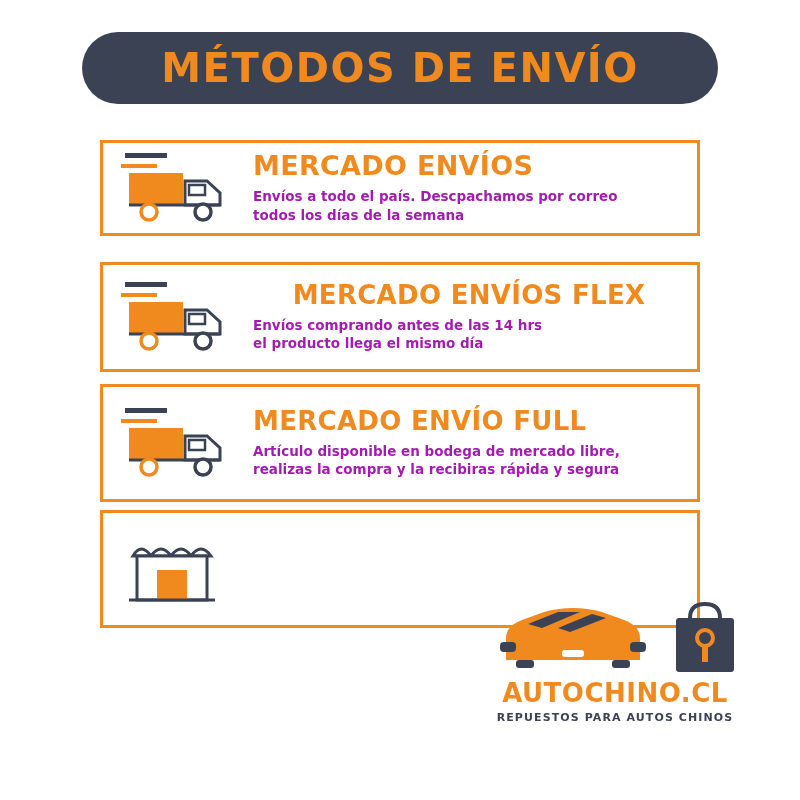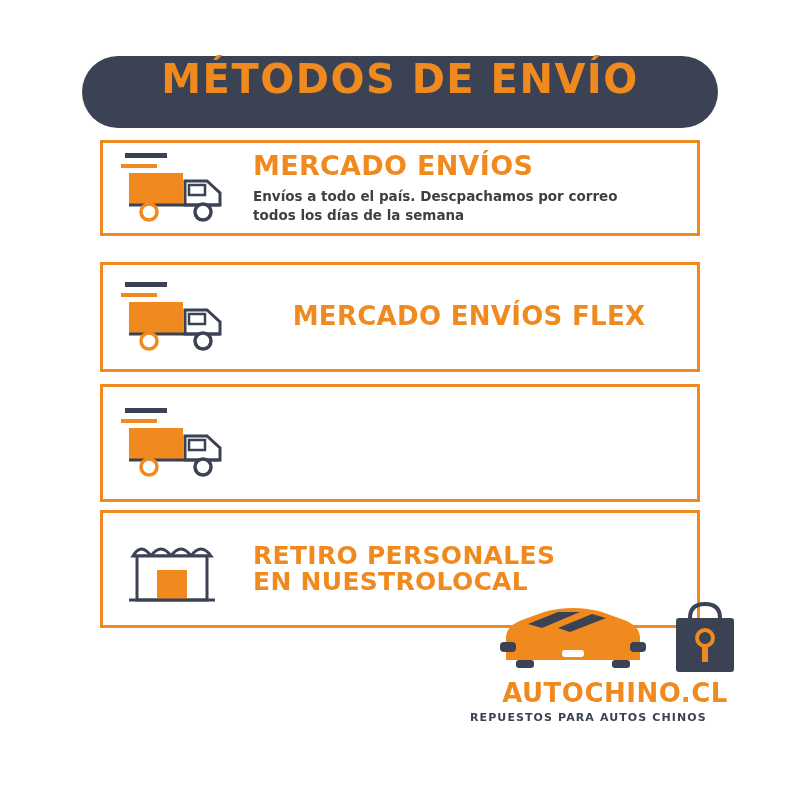--- a/index.html
+++ b/index.html
@@ -17,26 +17,27 @@
     position: relative;
     width: 800px;
     height: 800px;
     box-sizing: border-box;
   }
 
   
   .header-banner {
     position: absolute;
     left: 82px;
-    top: 56px;
+    top: 32px;
     width: 636px;
     height: 72px;
     background: #3b4254;
     border-radius: 36px;
     display: flex;
+    align-items: center;
     justify-content: center;
   }
   .header-title {
     color: #f08a1e;
     font-size: 40px;
     font-weight: bold;
     letter-spacing: 1.5px;
     font-family: "DejaVu Sans", sans-serif;
     white-space: nowrap;
   }
@@ -74,21 +75,21 @@
     font-family: "DejaVu Sans", sans-serif;
     line-height: 1.05;
     letter-spacing: 0.3px;
   }
   #card-0 .card-heading { font-size: 27px; }
   #card-1 .card-heading { font-size: 26px; text-align: center; }
   #card-2 .card-heading { font-size: 26px; }
   #card-3 .card-heading { font-size: 25px; }
 
   .card-desc {
-    color: #404040;
+    color: #a21caf;
     font-weight: bold;
     font-size: 13.5px;
     line-height: 1.35;
     margin-top: 7px;
     font-family: "DejaVu Sans", sans-serif;
     white-space: pre-line;
   }
 
   
   .footer-logo {
@@ -109,20 +110,21 @@
   .brand-name {
     text-align: center;
     color: #f08a1e;
     font-size: 26px;
     font-weight: bold;
     font-family: "DejaVu Sans", sans-serif;
     letter-spacing: 0.5px;
     margin-top: 2px;
   }
   .brand-tagline {
+    text-align: center;
     color: #3b4254;
     font-size: 11px;
     font-weight: bold;
     letter-spacing: 1.1px;
     font-family: "DejaVu Sans", sans-serif;
     margin-top: 3px;
   }
 </style>
 </head>
 <body>
@@ -161,50 +163,55 @@
         <rect x="10" y="22" width="54" height="32" fill="#f08a1e"></rect>
         <path d="M66 30 L88 30 L101 42 L101 54 L66 54 Z" fill="#ffffff" stroke="#3b4254" stroke-width="3"></path>
         <rect x="70" y="34" width="16" height="10" fill="#ffffff" stroke="#3b4254" stroke-width="2.5"></rect>
         <line x1="10" y1="54" x2="101" y2="54" stroke="#3b4254" stroke-width="3"></line>
         <circle cx="30" cy="61" r="8" fill="#ffffff" stroke="#f08a1e" stroke-width="3.5"></circle>
         <circle cx="84" cy="61" r="8" fill="#ffffff" stroke="#3b4254" stroke-width="3.5"></circle>
       </svg>
     </div>
     <div class="card-text">
       <div class="card-heading">MERCADO ENVÍOS FLEX</div>
+      <div class="card-desc">Envíos comprando antes de las 14 hrs
+el producto llega el mismo día</div>
     </div>
   </div>
 
   <div class="card" id="card-2">
     <div class="card-icon">
       <svg width="118" height="74" viewBox="0 0 118 74" xmlns="http://www.w3.org/2000/svg">
         <rect x="6" y="2" width="42" height="5" fill="#3b4254"></rect>
         <rect x="2" y="13" width="36" height="4" fill="#f08a1e"></rect>
         <rect x="10" y="22" width="54" height="32" fill="#f08a1e"></rect>
         <path d="M66 30 L88 30 L101 42 L101 54 L66 54 Z" fill="#ffffff" stroke="#3b4254" stroke-width="3"></path>
         <rect x="70" y="34" width="16" height="10" fill="#ffffff" stroke="#3b4254" stroke-width="2.5"></rect>
         <line x1="10" y1="54" x2="101" y2="54" stroke="#3b4254" stroke-width="3"></line>
         <circle cx="30" cy="61" r="8" fill="#ffffff" stroke="#f08a1e" stroke-width="3.5"></circle>
         <circle cx="84" cy="61" r="8" fill="#ffffff" stroke="#3b4254" stroke-width="3.5"></circle>
       </svg>
     </div>
+    <div class="card-text">
+      <div class="card-heading">MERCADO ENVÍO FULL</div>
+      <div class="card-desc">Artículo disponible en bodega de mercado libre,
+realizas la compra y la recibiras rápida y segura</div>
+    </div>
   </div>
 
   <div class="card" id="card-3">
     <div class="card-icon">
       <svg width="110" height="78" viewBox="0 0 110 78" xmlns="http://www.w3.org/2000/svg">
         <path d="M10 26 Q18 12 28 26 Q38 12 48 26 Q58 12 68 26 Q78 12 88 26 Z" fill="#ffffff" stroke="#3b4254" stroke-width="3"></path>
         <rect x="14" y="26" width="70" height="44" fill="#ffffff" stroke="#3b4254" stroke-width="3"></rect>
         <rect x="34" y="40" width="30" height="30" fill="#f08a1e"></rect>
         <line x1="6" y1="70" x2="92" y2="70" stroke="#3b4254" stroke-width="3"></line>
       </svg>
     </div>
     <div class="card-text">
-      <div class="card-heading" style="white-space: pre-line;">RETIRO PERSONALES
-EN NUESTROLOCAL</div>
     </div>
   </div>
 
   <div class="footer-logo">
     <div class="logo-graphics">
       <svg width="170" height="78" viewBox="0 0 170 78" xmlns="http://www.w3.org/2000/svg">
         <path d="M18 62 L18 40 Q18 28 34 22 L56 14 Q85 6 114 14 L136 22 Q152 28 152 40 L152 62 Z" fill="#f08a1e"></path>
         <path d="M40 26 L70 14 L92 14 L54 30 Z" fill="#3b4254"></path>
         <path d="M70 30 L104 16 L118 20 L82 34 Z" fill="#3b4254"></path>
         <rect x="12" y="44" width="16" height="10" rx="4" fill="#3b4254"></rect>

